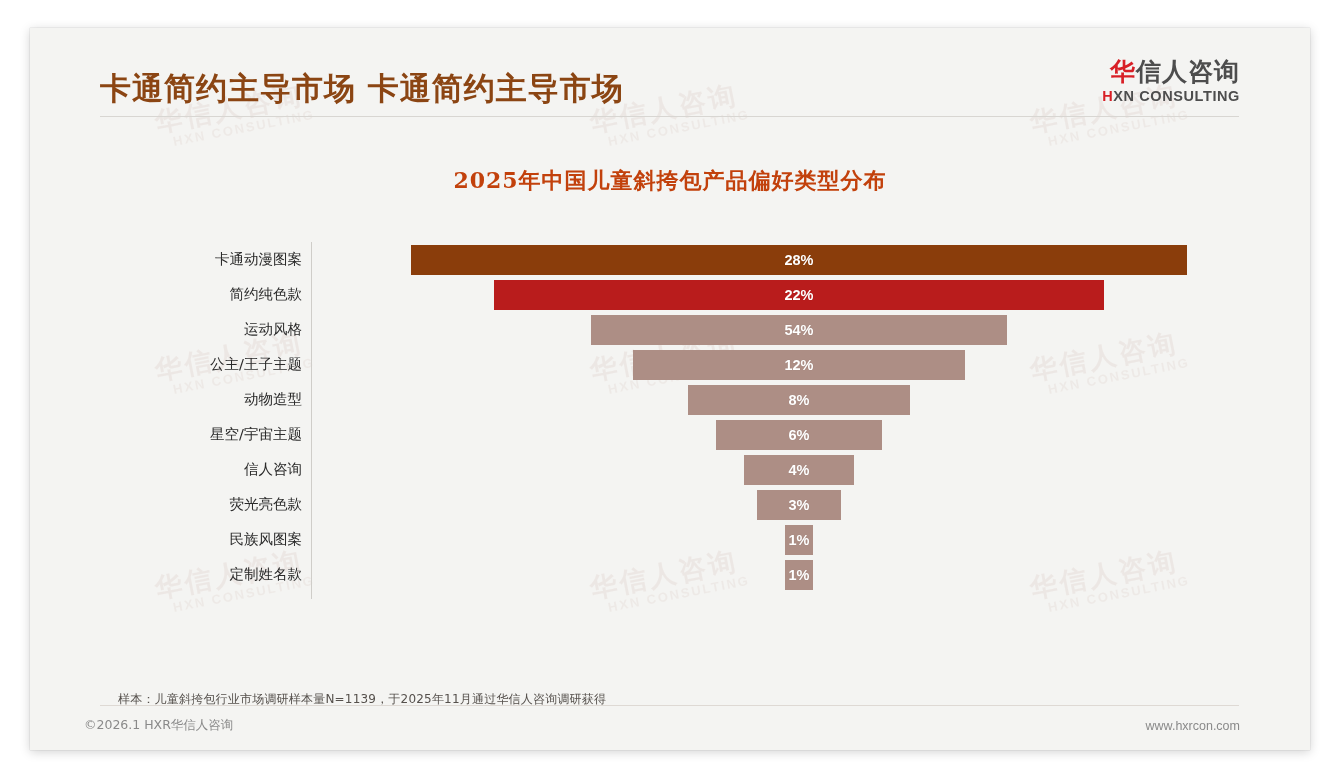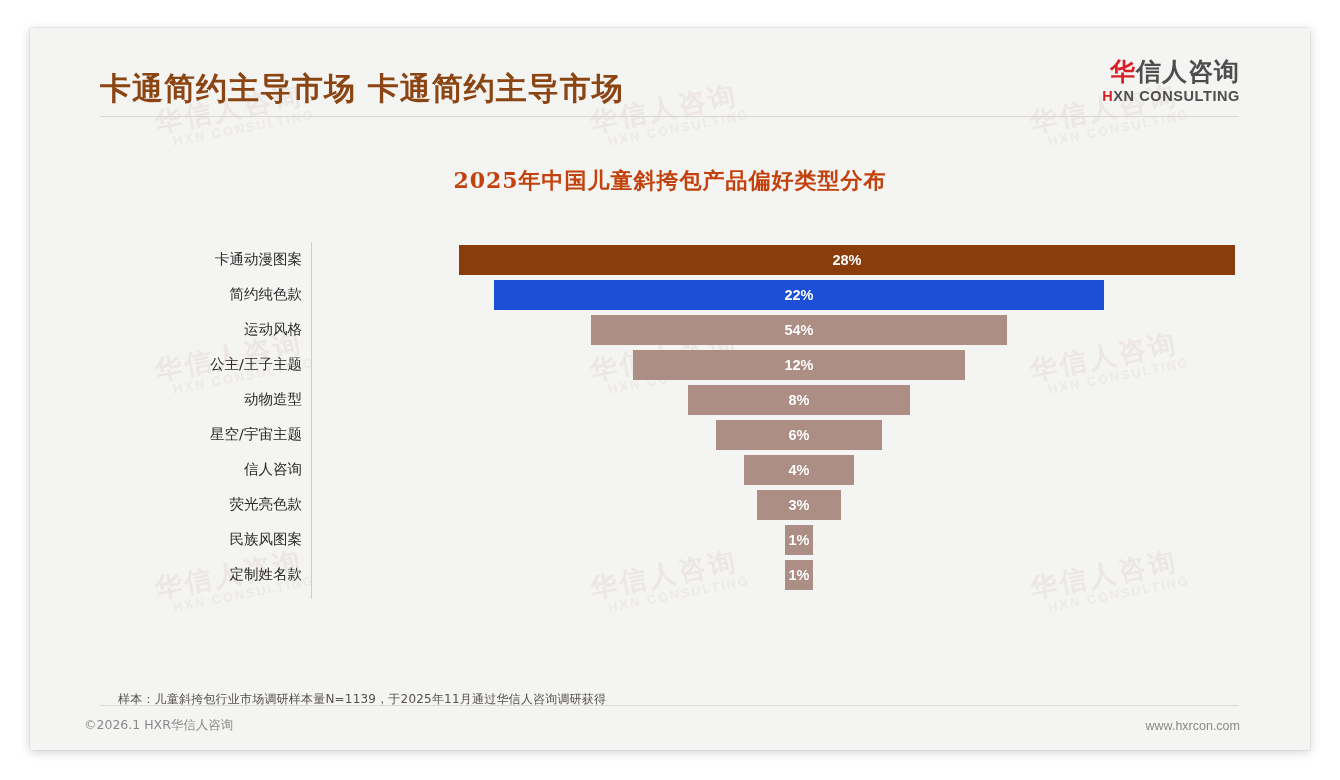--- a/index.html
+++ b/index.html
@@ -276,33 +276,33 @@
   </div>
 
   <div class="chart-area">
     <div class="chart-title">2025年中国儿童斜挎包产品偏好类型分布</div>
 
     <div class="plot">
       <div class="axis-line"></div>
       <div class="rows" id="chart-rows">
           <div class="row">
             <div class="cat-label">卡通动漫图案</div>
-            <div class="bar-track" style="width: 976px; margin-left: 48px;">
+            <div class="bar-track" style="width: 976px;">
               <div class="bar-center">
                 <div class="bar" style="width: 776px; background: rgb(138, 61, 11);">
                   <span class="bar-value">28%</span>
                 </div>
               </div>
             </div>
           </div>
           <div class="row">
             <div class="cat-label">简约纯色款</div>
             <div class="bar-track" style="width: 976px;">
               <div class="bar-center">
-                <div class="bar" style="width: 609.714px; background: #1d4ed8;">
+                <div class="bar" style="width: 609.714px; background: #b91c1c;">
                   <span class="bar-value">22%</span>
                 </div>
               </div>
             </div>
           </div>
           <div class="row">
             <div class="cat-label">运动风格</div>
             <div class="bar-track" style="width: 976px;">
               <div class="bar-center">
                 <div class="bar" style="width: 415.714px; background: rgb(173, 142, 133);">

